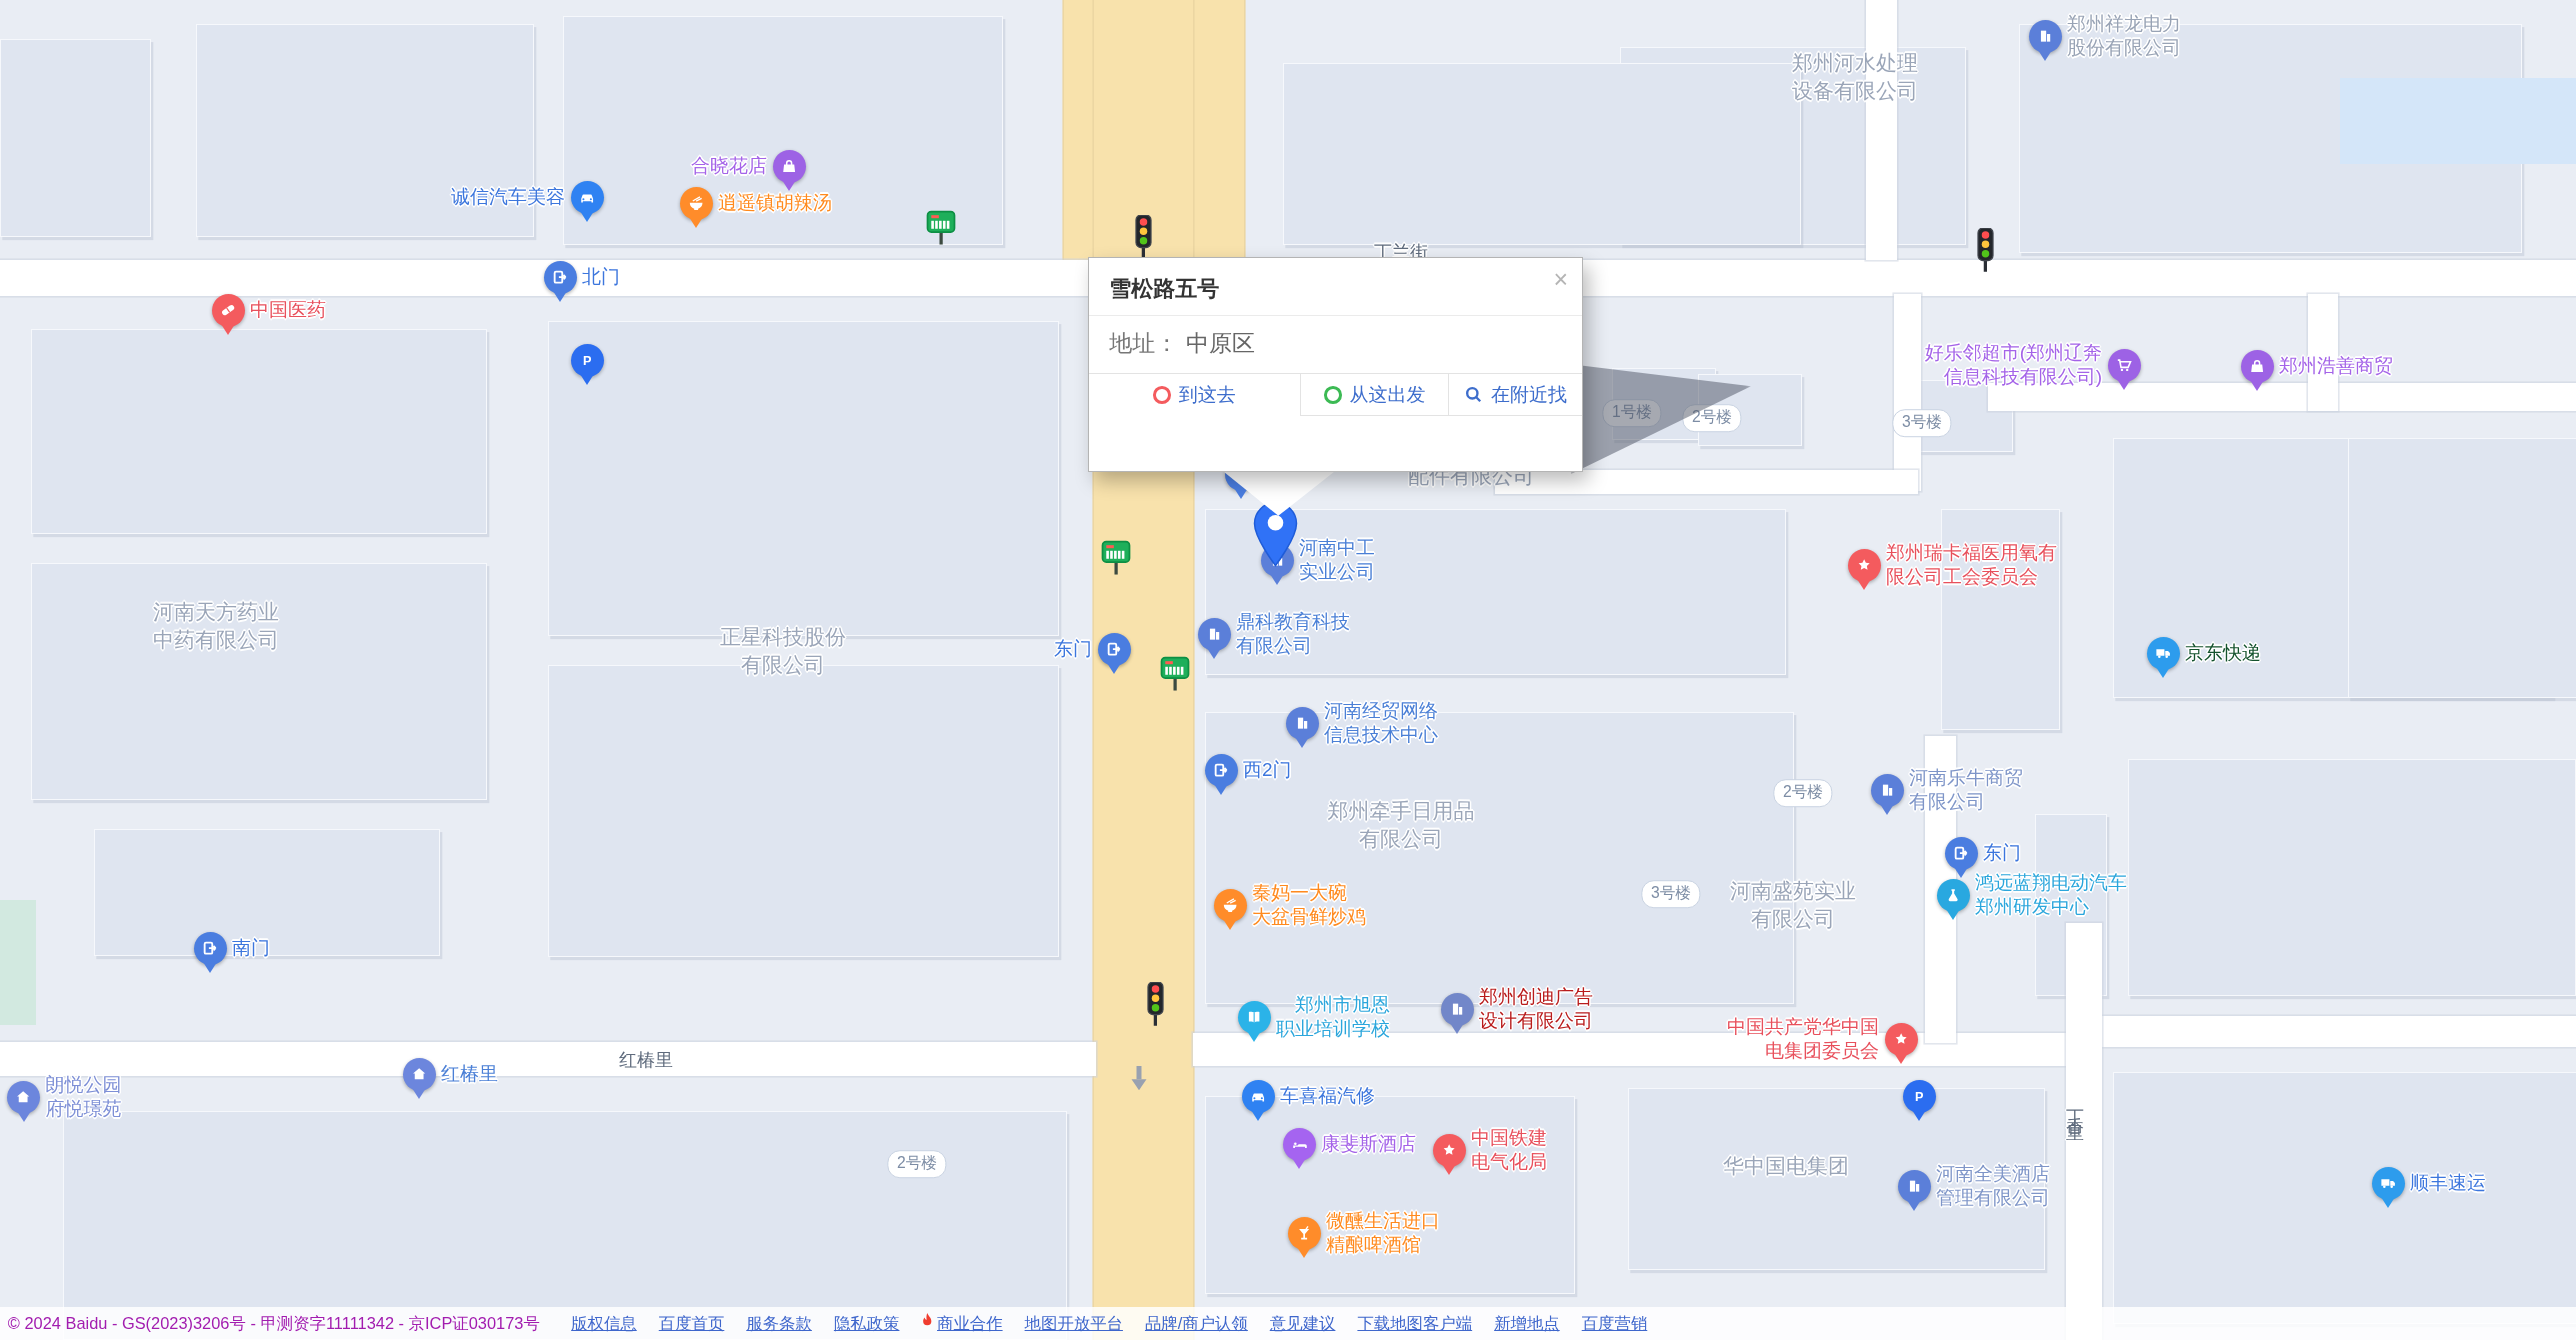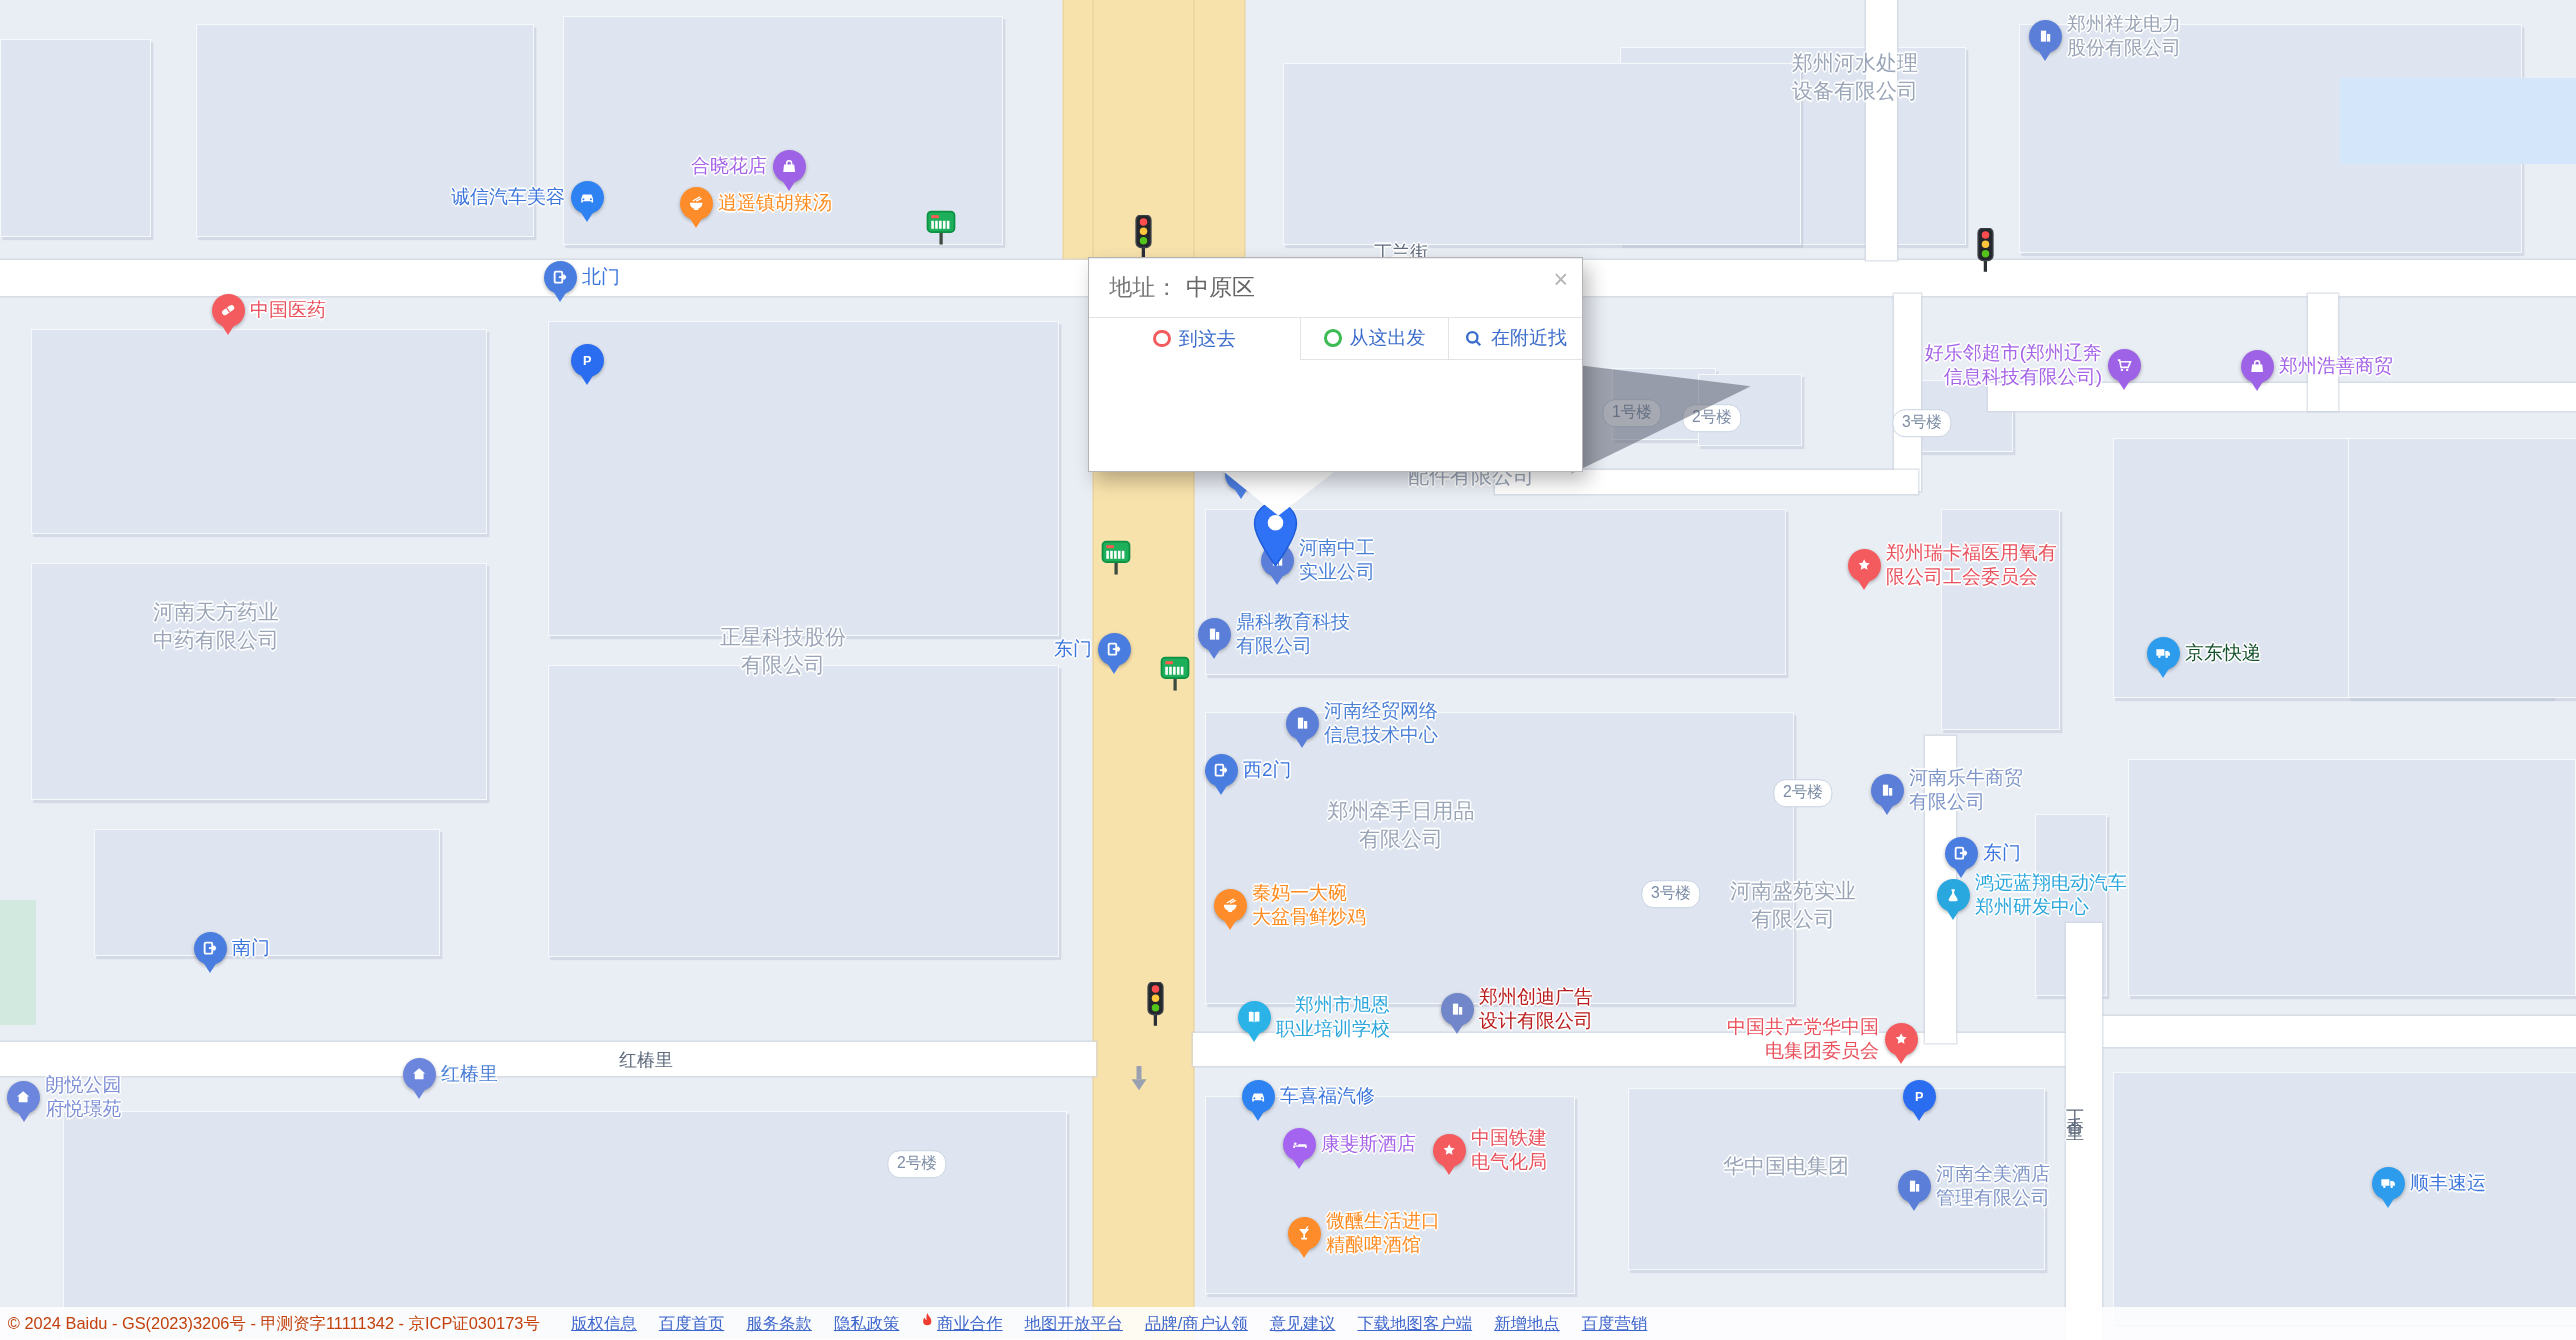--- a/index.html
+++ b/index.html
@@ -55,21 +55,21 @@
   #beak{position:absolute;left:1205px;top:468px;width:141px;height:52px;background:#fff;
         clip-path:polygon(10% 0,95% 0,52% 92%);z-index:45;}
   #wedge{position:absolute;left:1571px;top:357px;width:180px;height:122px;
          background:rgba(78,84,99,.5);clip-path:polygon(0 6%,100% 24%,0 96%);
          filter:blur(3.1px);z-index:39;}
   #marker{position:absolute;left:1253px;top:501px;z-index:35;cursor:pointer;}
   
   #footer{position:absolute;left:0;bottom:0;width:100%;height:33px;background:rgba(255,255,255,.84);
           display:flex;align-items:center;gap:22px;padding:0 7.8px;box-sizing:border-box;
           font-size:16.4px;z-index:100;}
-  #footer .copy{color:#c2410c;white-space:nowrap;margin-right:9.4px;}
+  #footer .copy{color:#a21caf;white-space:nowrap;margin-right:9.4px;}
   #footer a{color:#3e66cc;text-decoration:underline;white-space:nowrap;display:flex;
             align-items:center;gap:3.1px;cursor:pointer;}
 </style>
 </head>
 <body>
 
 <div id="map">
   <div id="bld-layer">
       <div class="bld" style="left: 31px; top: 329px; width: 454px; height: 203px;"></div>
       <div class="bld" style="left: 31px; top: 563px; width: 454px; height: 235px;"></div>
@@ -629,20 +629,21 @@
   <div id="beak"></div>
 
   <div id="marker">
     <svg width="45" height="66" viewBox="0 0 30 44">
       <path d="M15 1C7.3 1 1 7.3 1 15c0 9.8 14 28 14 28s14-18.2 14-28C29 7.3 22.7 1 15 1z" fill="#3072f6" stroke="#1f5cd8"></path>
       <circle cx="15" cy="14.5" r="5.2" fill="#ffffff"></circle>
     </svg>
   </div>
 
   <div id="popup">
+    <div class="p-title">雪松路五号</div>
     <div class="p-close">×</div>
     <div class="p-addr">
       <span class="al">地址：</span><span>中原区</span>
     </div>
     <div class="p-tabs">
       <div class="p-tab t0 active">
         <span class="ring"></span>
         <span>到这去</span>
       </div>
       <div class="p-tab t1">

